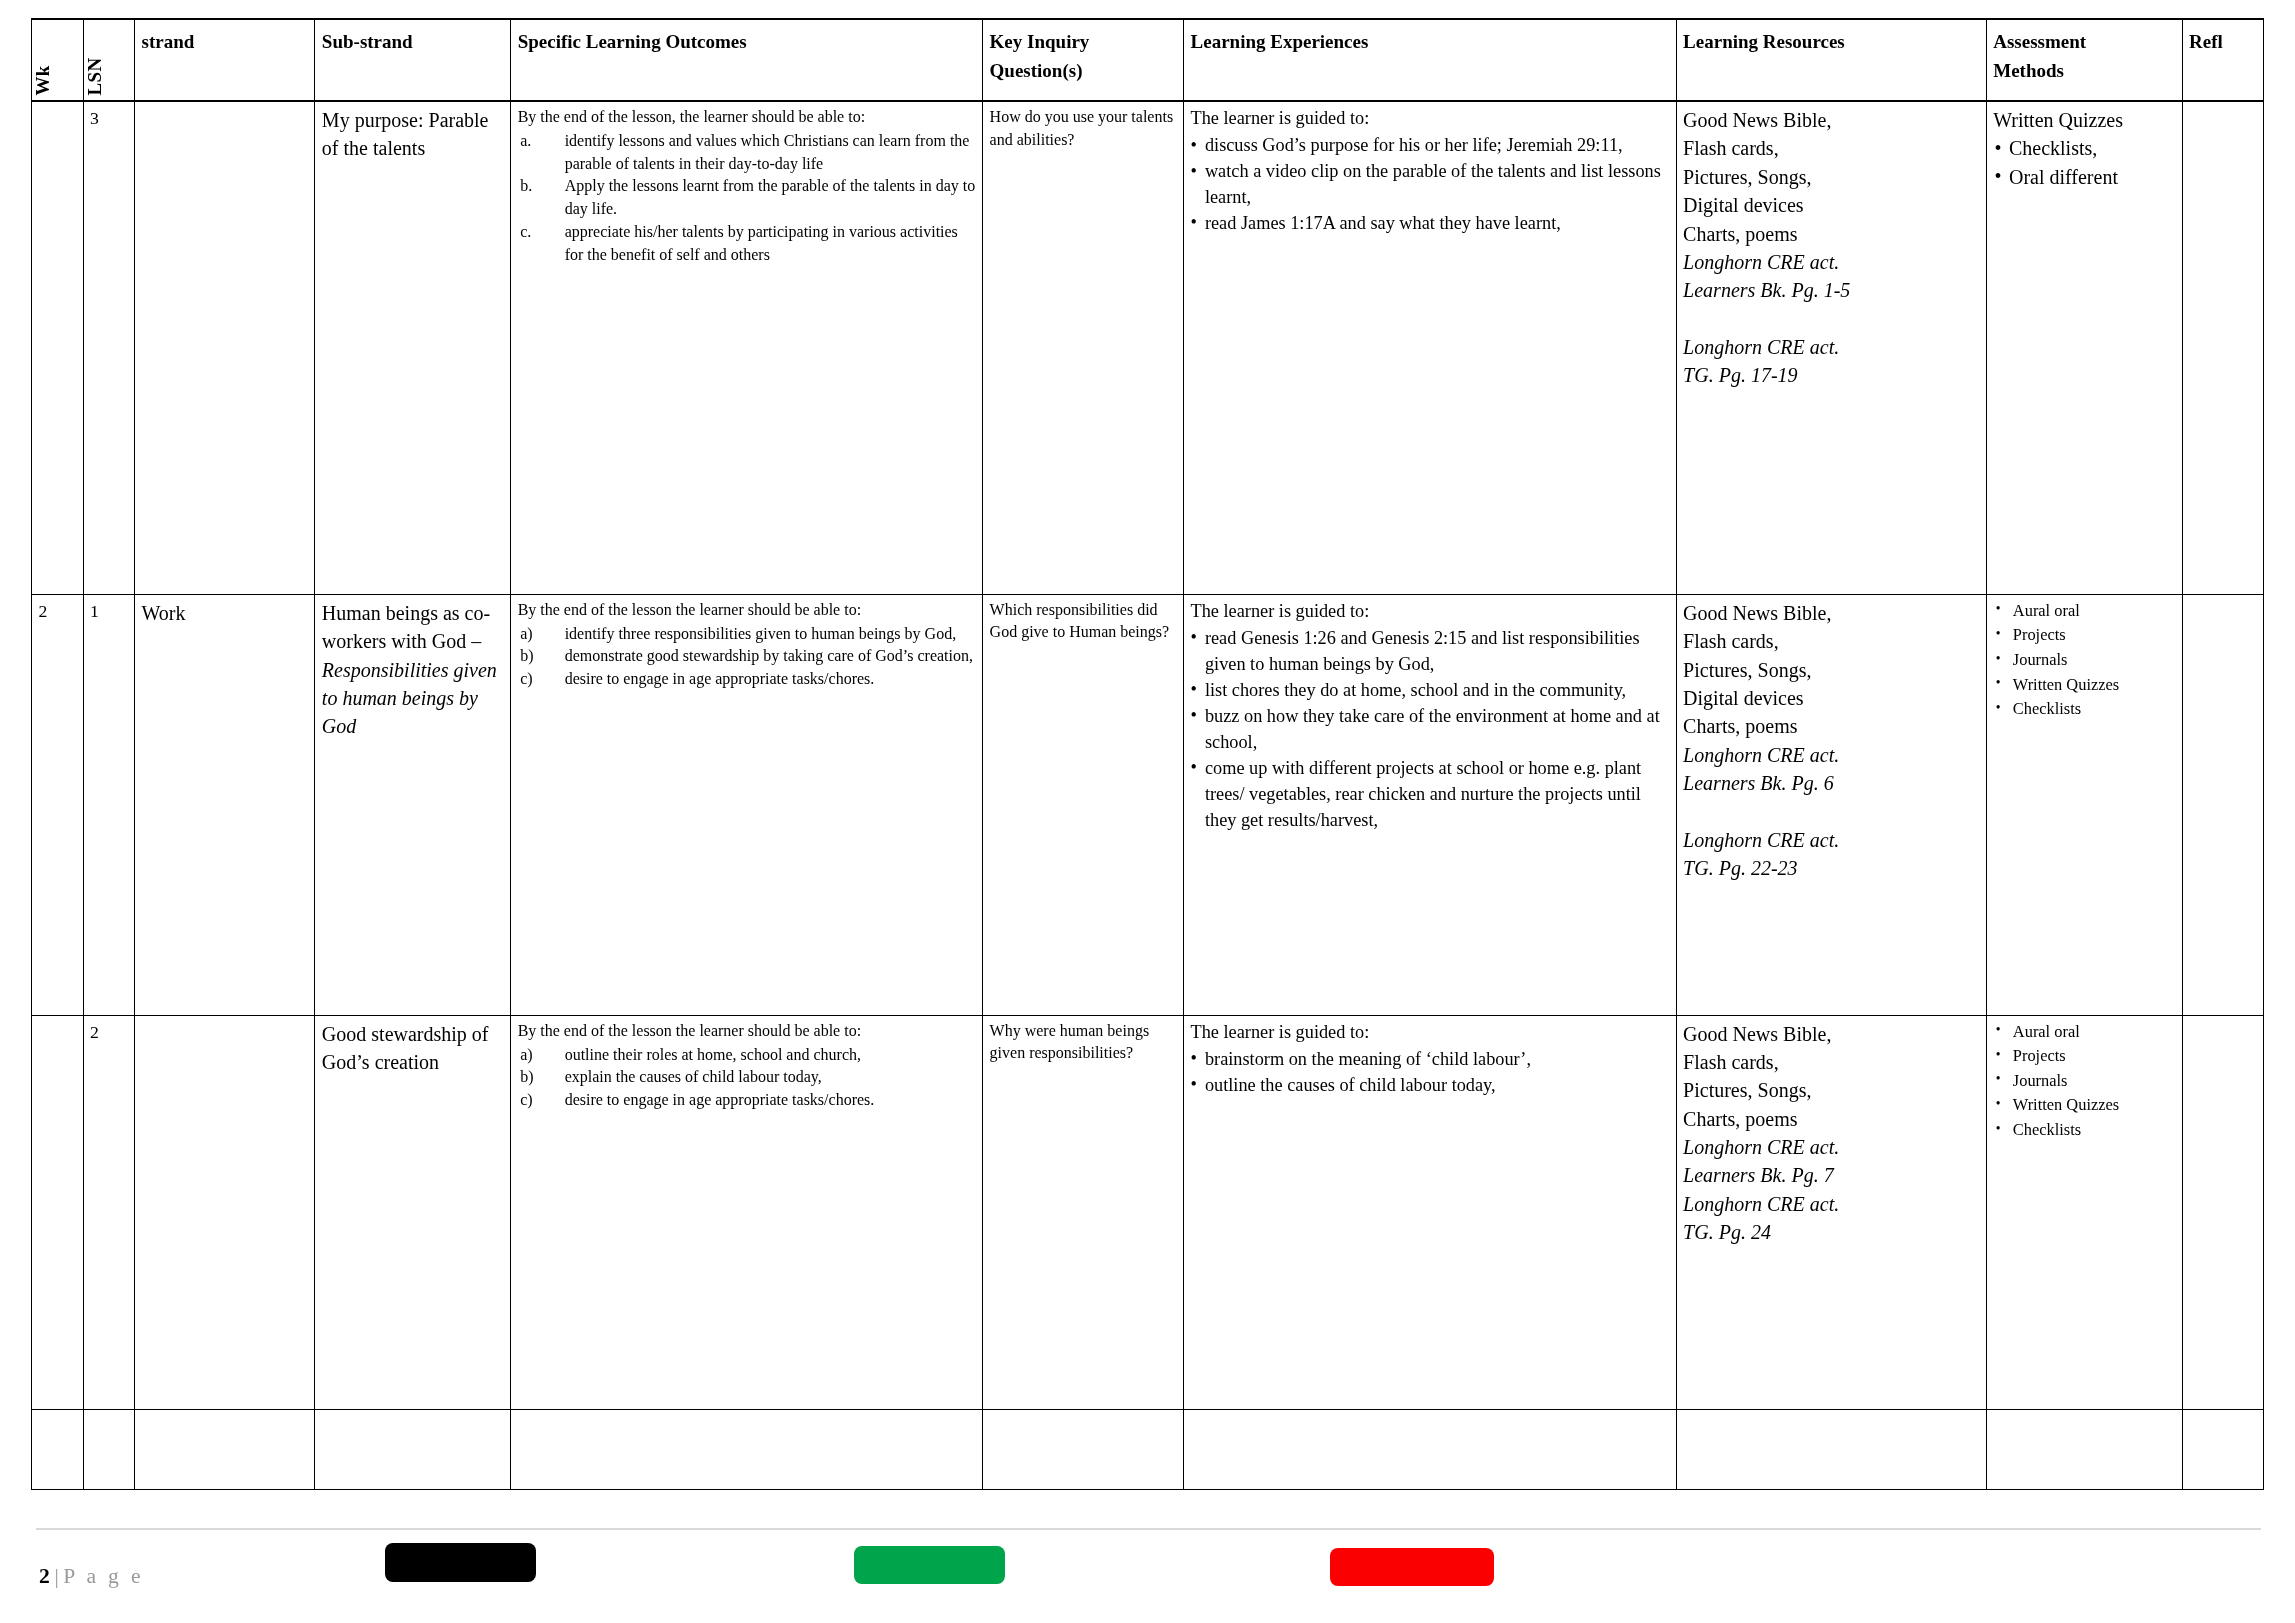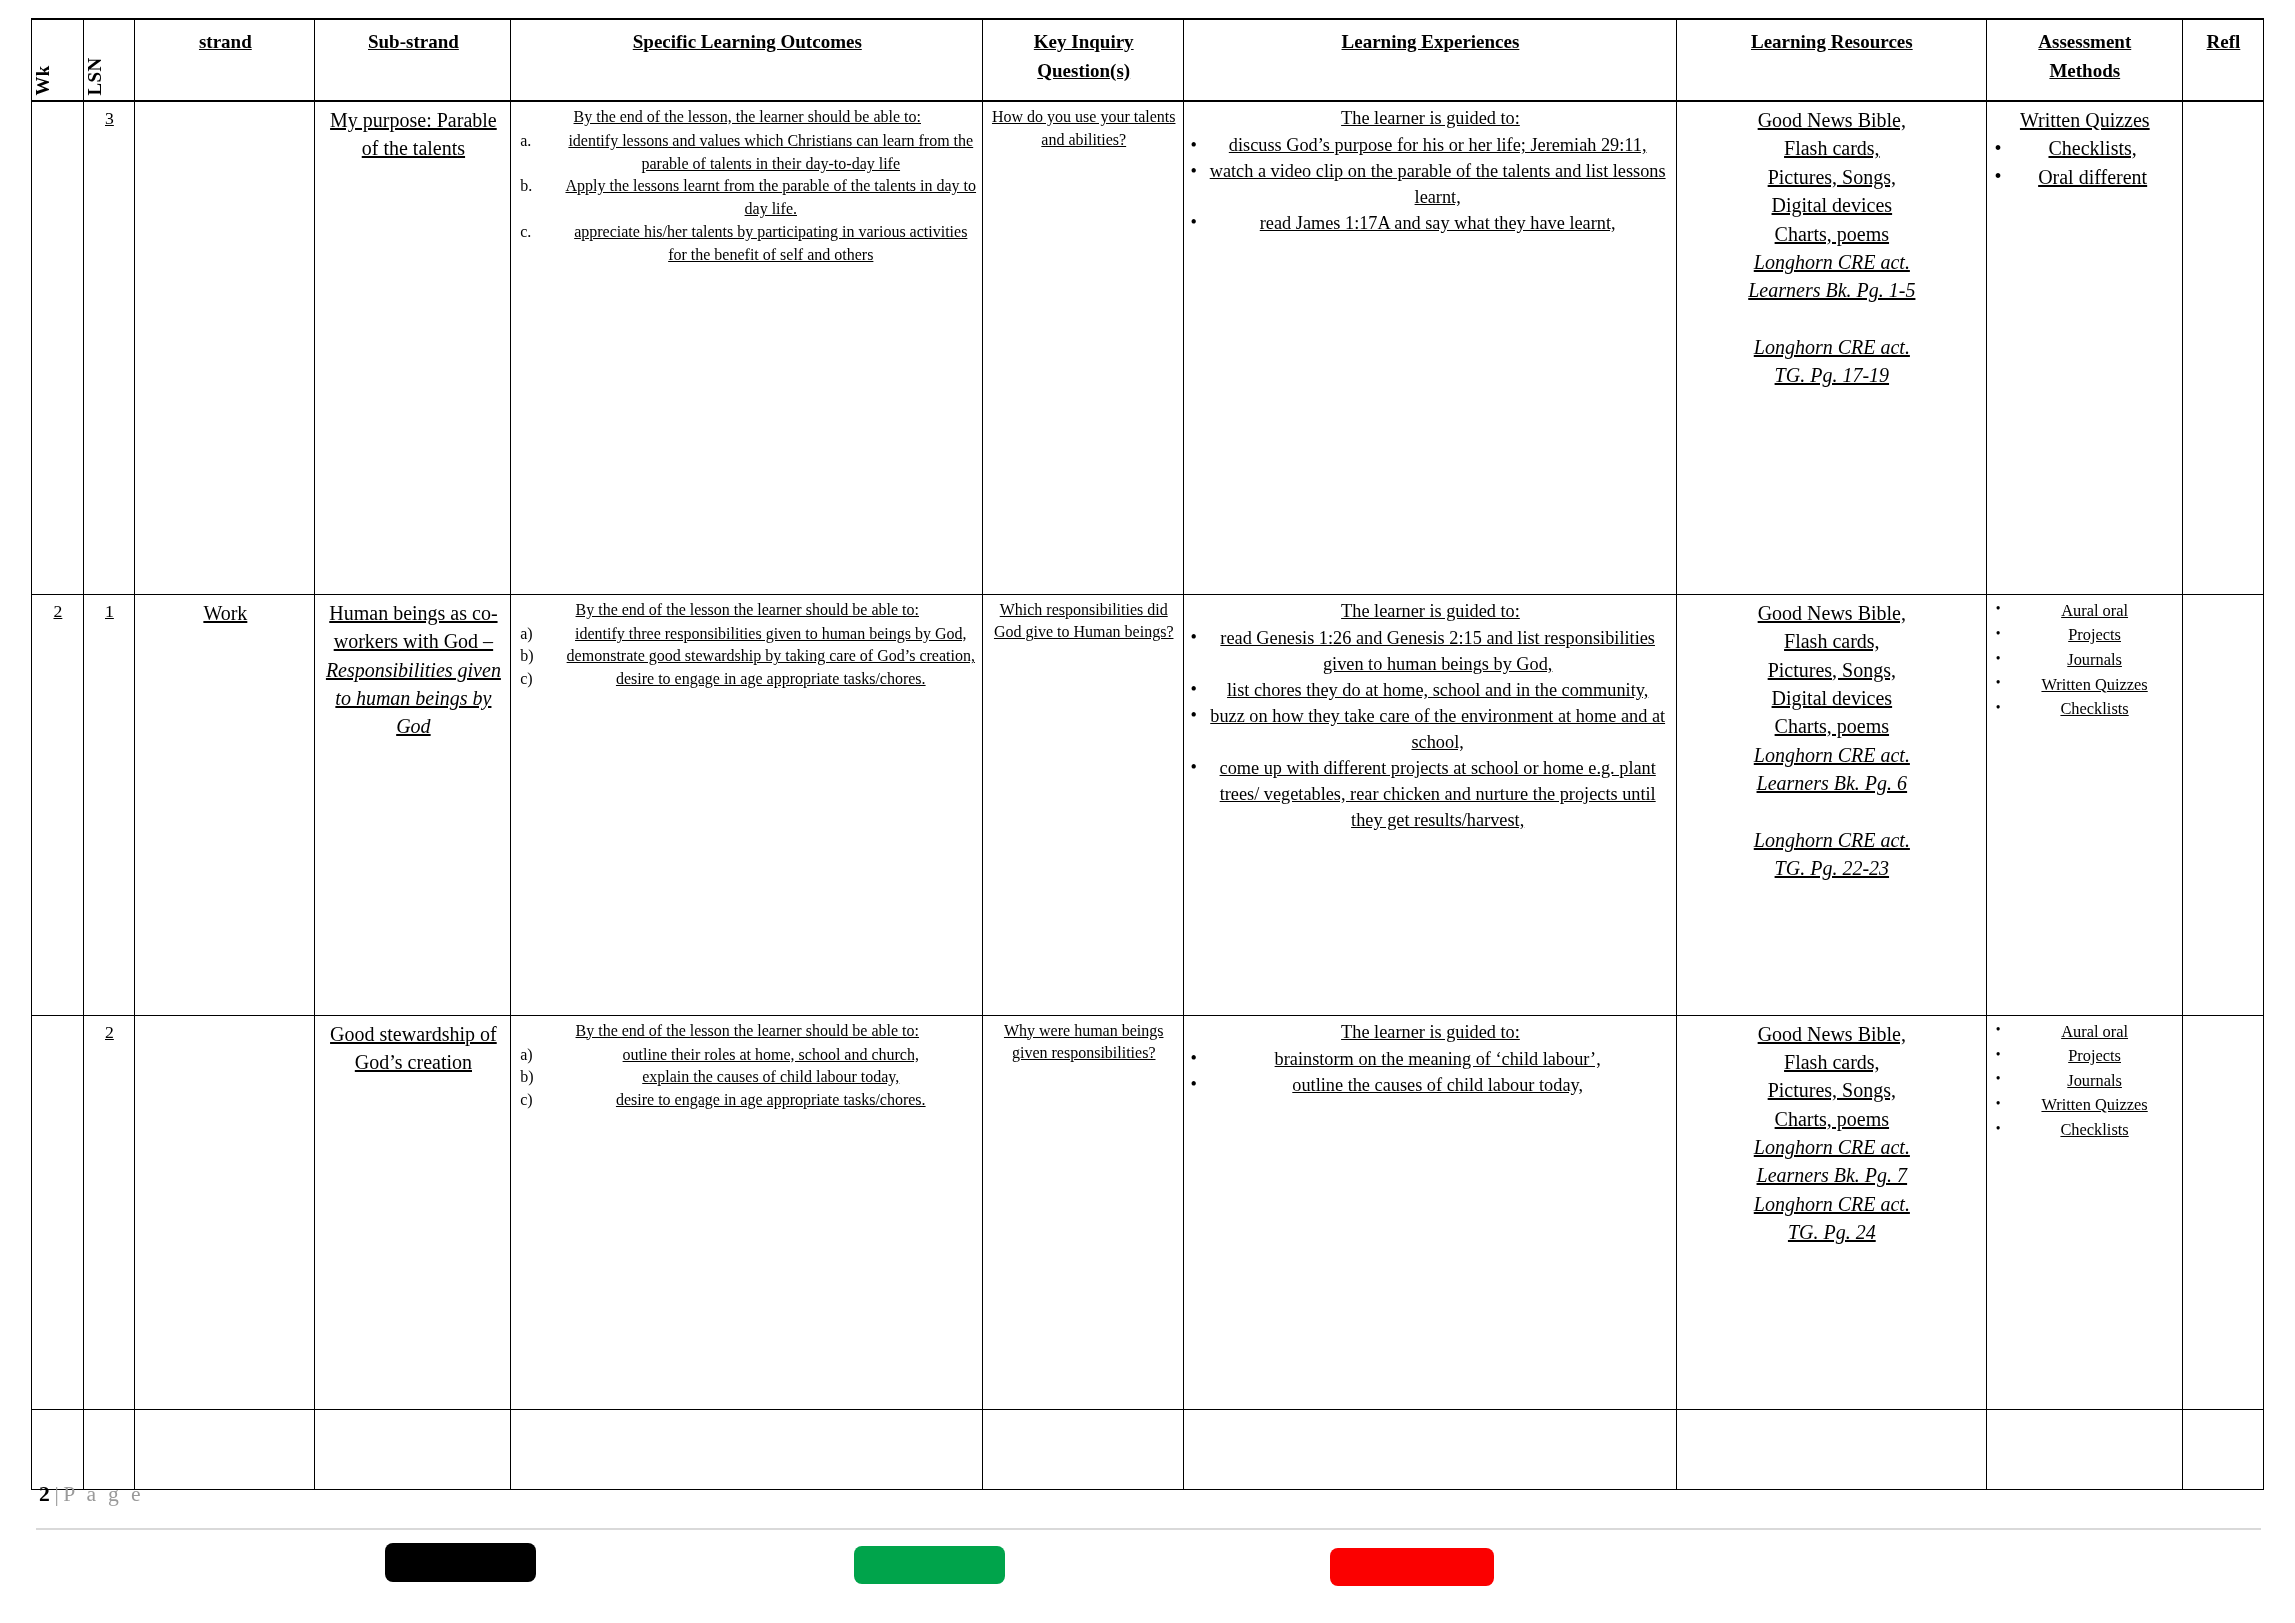--- a/index.html
+++ b/index.html
@@ -28,23 +28,22 @@
     top: 18.3px;
     width: 2233px;
     border-collapse: collapse;
     table-layout: fixed;
   }
   table.scheme td, table.scheme th {
     border: 1.3px solid #000000;
     vertical-align: top;
     padding: 3.9px 5.2px 3.9px 6.5px;
     font-weight: normal;
-    text-align: center;
+    text-align: left;
     line-height: 1.42;
-    text-decoration: underline;
   }
   
   col.c-wk    { width: 50px; }
   col.c-lsn   { width: 50px; }
   col.c-strand{ width: 175px; }
   col.c-sub   { width: 190px; }
   col.c-slo   { width: 458px; }
   col.c-kiq   { width: 195px; }
   col.c-le    { width: 478px; }
   col.c-lr    { width: 301px; }
@@ -163,21 +162,21 @@
     position: absolute;
     left: 36px;
     top: 1528px;
     width: 2225px;
     height: 2px;
     background: #d9d9d9;
   }
   .footer-pagenum {
     position: absolute;
     left: 39px;
-    top: 1482px;
+    top: 1564px;
     font-size: 21.6px;
     white-space: nowrap;
   }
   .footer-pagenum .pn {
     font-weight: bold;
     font-family: "Liberation Serif", serif;
   }
   .footer-pagenum .sep {
     color: #9a9a9a;
     margin: 0 4.6px 0 4.6px;

